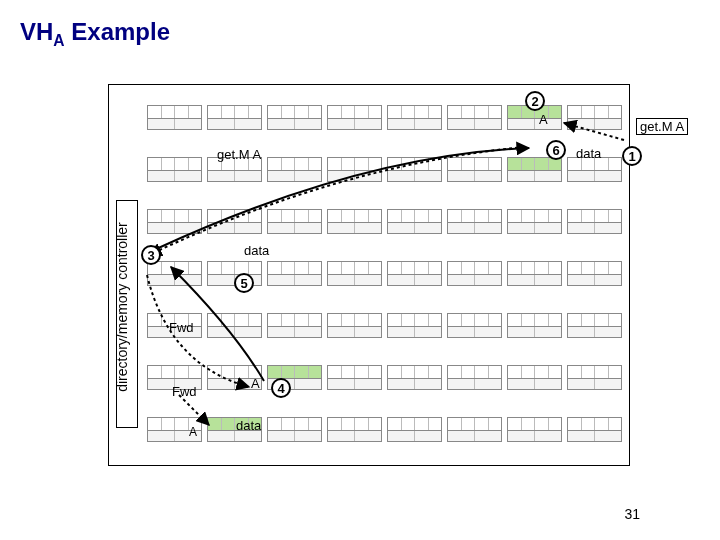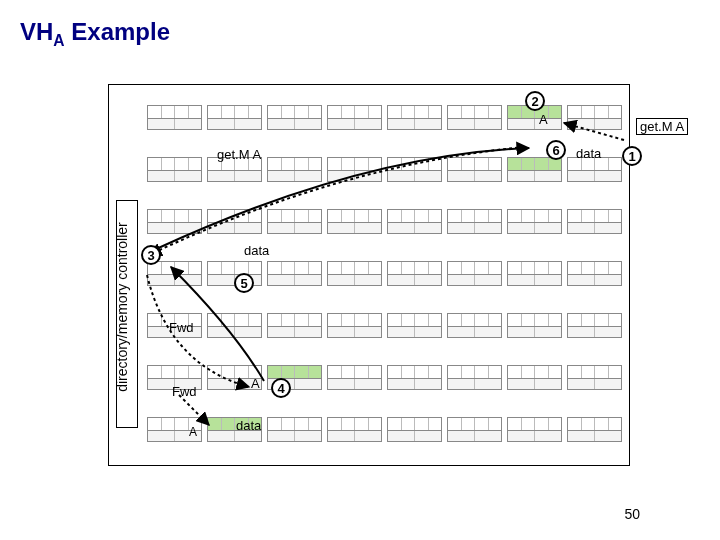--- a/index.html
+++ b/index.html
@@ -834,13 +834,13 @@
 
   <div class="lbl" style="left:80px; top:340px; font-size:12px;">A</div>
   <div class="lbl" style="left:127px; top:333px;">data</div>
 
 </div>
 
 <div class="lblw" style="left:636px; top:118px;">get.M A</div>
 <div class="lbl" style="left:576px; top:146px;">data</div>
 <div class="step" style="left:622px; top:146px;">1</div>
 
-<div class="pagenum">50</div>
+<div class="pagenum">31</div>
 
 </body></html>

